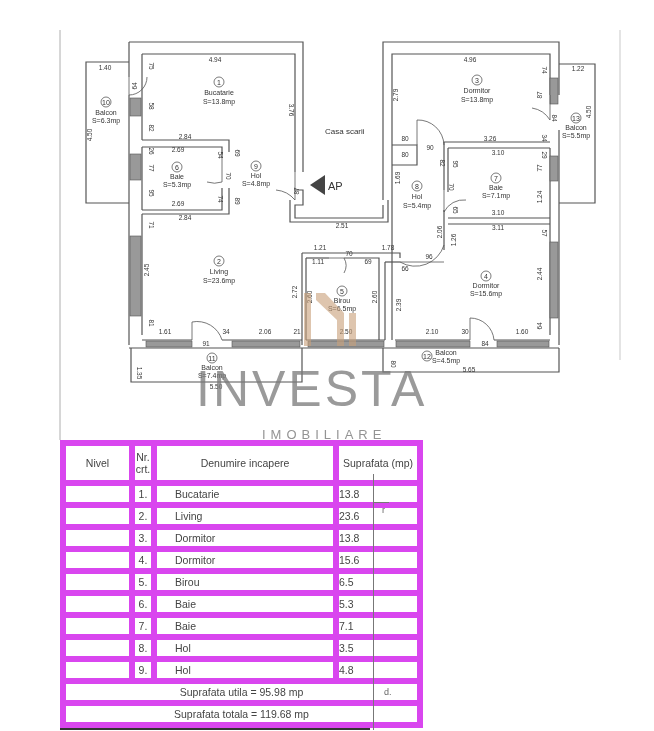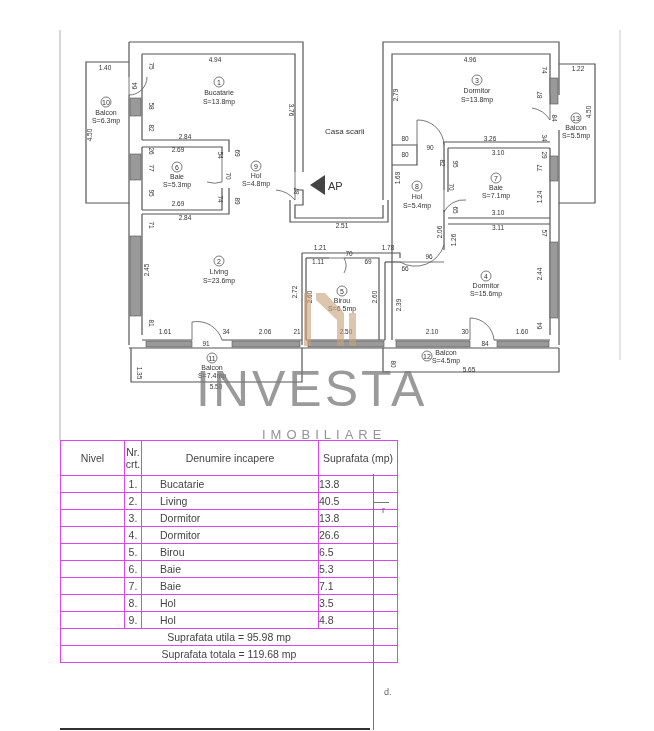--- a/index.html
+++ b/index.html
@@ -2,21 +2,21 @@
 <html><head>
 <meta charset="utf-8">
 <style>
   html,body{margin:0;padding:0;background:#fff;}
   body{width:654px;height:731px;position:relative;overflow:hidden;font-family:"Liberation Sans",sans-serif;color:#333;}
   #plan{position:absolute;left:0;top:0;width:654px;height:440px;}
   .wm{position:absolute;font-family:"Liberation Sans",sans-serif;color:#8a8a8a;}
   #wm-main{left:196px;top:360px;font-size:50px;letter-spacing:3px;font-weight:normal;color:rgba(120,120,120,0.75);}
   #wm-sub{left:262px;top:427px;font-size:13px;letter-spacing:5px;color:rgba(120,120,120,0.8);}
   table#areas{position:absolute;left:60px;top:440px;border-collapse:collapse;font-size:10.5px;}
-  #areas td{border:1px solid #d946ef;height:16px;padding:0 0 0 6px;color:#444;}
+  #areas td{border:6px solid #d946ef;height:16px;padding:0 0 0 6px;color:#444;}
   #areas .hdr td{height:34px;text-align:center;padding:0;}
   #areas .c-niv{width:57px;}
   #areas .c-nr{width:16px;padding:0;text-align:center;}
   #areas .c-den{width:158px;padding-left:18px;margin-top:26px;}
   #areas .c-sup{width:78px;padding:0;}
   #areas .sum td{text-align:center;padding:0;margin-left:23px;}
   .side-line{position:absolute;background:#777;}
   .side-text{position:absolute;font-size:9px;color:#666;}
 </style>
 </head>
@@ -278,33 +278,33 @@
       <tr>
         <td class="c-niv"></td>
         <td class="c-nr">1.</td>
         <td class="c-den">Bucatarie</td>
         <td class="c-sup">13.8</td>
       </tr>
       <tr>
         <td class="c-niv"></td>
         <td class="c-nr">2.</td>
         <td class="c-den">Living</td>
-        <td class="c-sup">40.5</td>
+        <td class="c-sup">23.6</td>
       </tr>
       <tr>
         <td class="c-niv"></td>
         <td class="c-nr">3.</td>
         <td class="c-den">Dormitor</td>
         <td class="c-sup">13.8</td>
       </tr>
       <tr>
         <td class="c-niv"></td>
         <td class="c-nr">4.</td>
         <td class="c-den"> Dormitor</td>
-        <td class="c-sup">26.6</td>
+        <td class="c-sup">15.6</td>
       </tr>
       <tr>
         <td class="c-niv"></td>
         <td class="c-nr">5.</td>
         <td class="c-den">Birou</td>
         <td class="c-sup">6.5</td>
       </tr>
       <tr>
         <td class="c-niv"></td>
         <td class="c-nr">6.</td>

